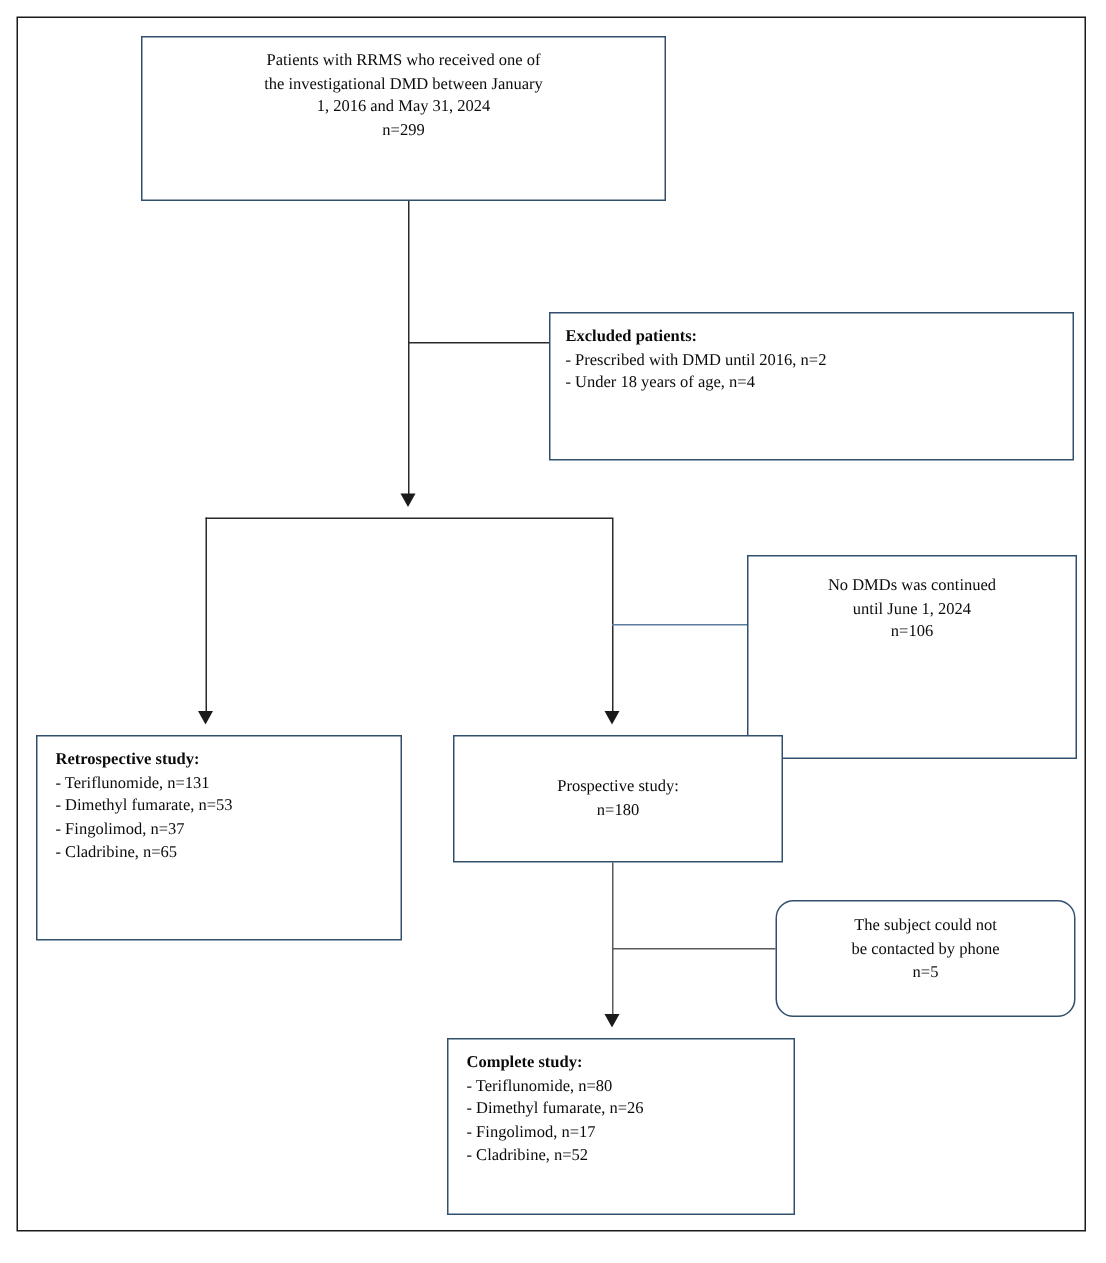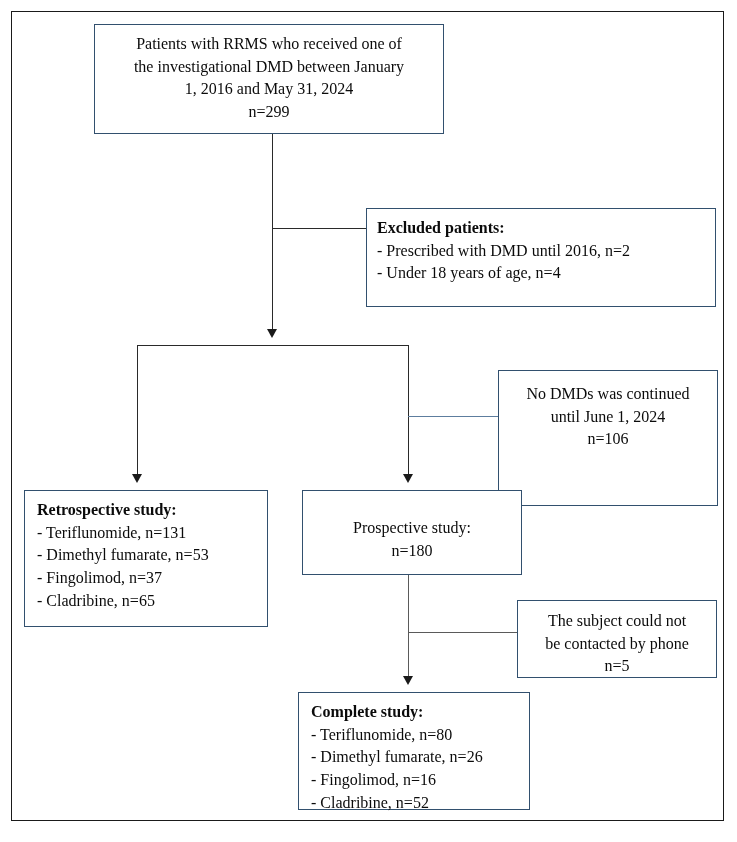--- a/index.html
+++ b/index.html
@@ -28,21 +28,21 @@
     box-sizing: border-box;
     pointer-events: none;
   }
 
   .fc-box {
     position: absolute;
     box-sizing: border-box;
     border: 1.4px solid #32506e;
     background: #ffffff;
     color: #0b0b0b;
-    font-size: 16px;
+    font-size: 11px;
     line-height: 1.42;
     padding: 8px 10px;
   }
   .fc-box.center { text-align: center; }
   .fc-box.left   { text-align: left; }
   .fc-box .b { font-weight: normal; }
   .fc-box .hdr { font-weight: bold; display: block; }
   .fc-box .li { display: block; white-space: nowrap; }
 
   
@@ -101,31 +101,31 @@
     <span class="li">- Dimethyl fumarate, n=53</span>
     <span class="li">- Fingolimod, n=37</span>
     <span class="li">- Cladribine, n=65</span>
   </div>
 
   <div class="fc-box center" id="box-prospective" style="left:302px; top:490px; width:220px; height:85px; padding-top:26px;">
     <span class="li b">Prospective study:</span>
     <span class="li b">n=180</span>
   </div>
 
-  <div class="fc-box center" id="box-not-contacted" style="left:517px; top:600px; width:200px; height:78px; padding-top:9px;">
+  <div class="fc-box center" id="box-not-contacted" style="left:517px; top:600px; width:200px; height:78px; padding-top:9px;border-radius:12px;">
     <span class="li">The subject could not</span>
     <span class="li">be contacted by phone</span>
     <span class="li b">n=5</span>
   </div>
 
   <div class="fc-box left" id="box-complete" style="left:298px; top:692px; width:232px; height:118px; padding-left:12px;">
     <span class="hdr">Complete study:</span>
     <span class="li">- Teriflunomide, n=80</span>
     <span class="li">- Dimethyl fumarate, n=26</span>
-    <span class="li">- Fingolimod, n=16</span>
+    <span class="li">- Fingolimod, n=17</span>
     <span class="li">- Cladribine, n=52</span>
   </div>
 
   <div class="ln-v" style="left:272px; top:134px; height:196px;"></div>
   <div class="arrow-down" style="left:266.5px; top:329px;"></div>
 
   <div class="ln-h" style="left:272px; top:228px; width:94px;"></div>
 
   <div class="ln-h" style="left:137px; top:345px; width:271px;"></div>
 

